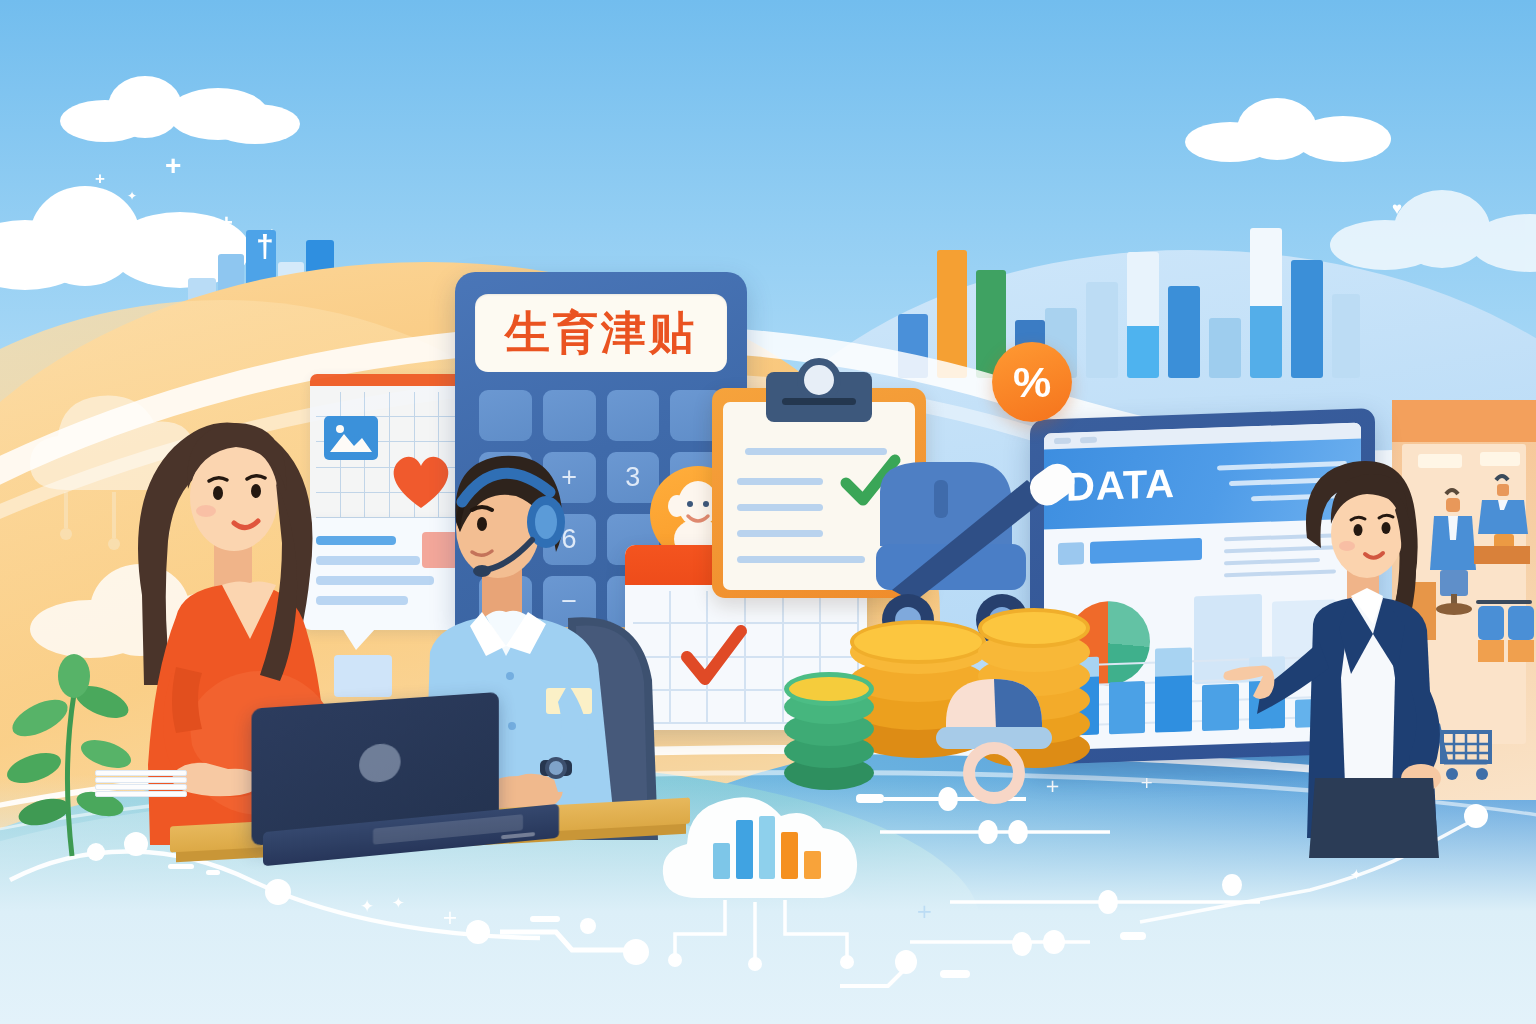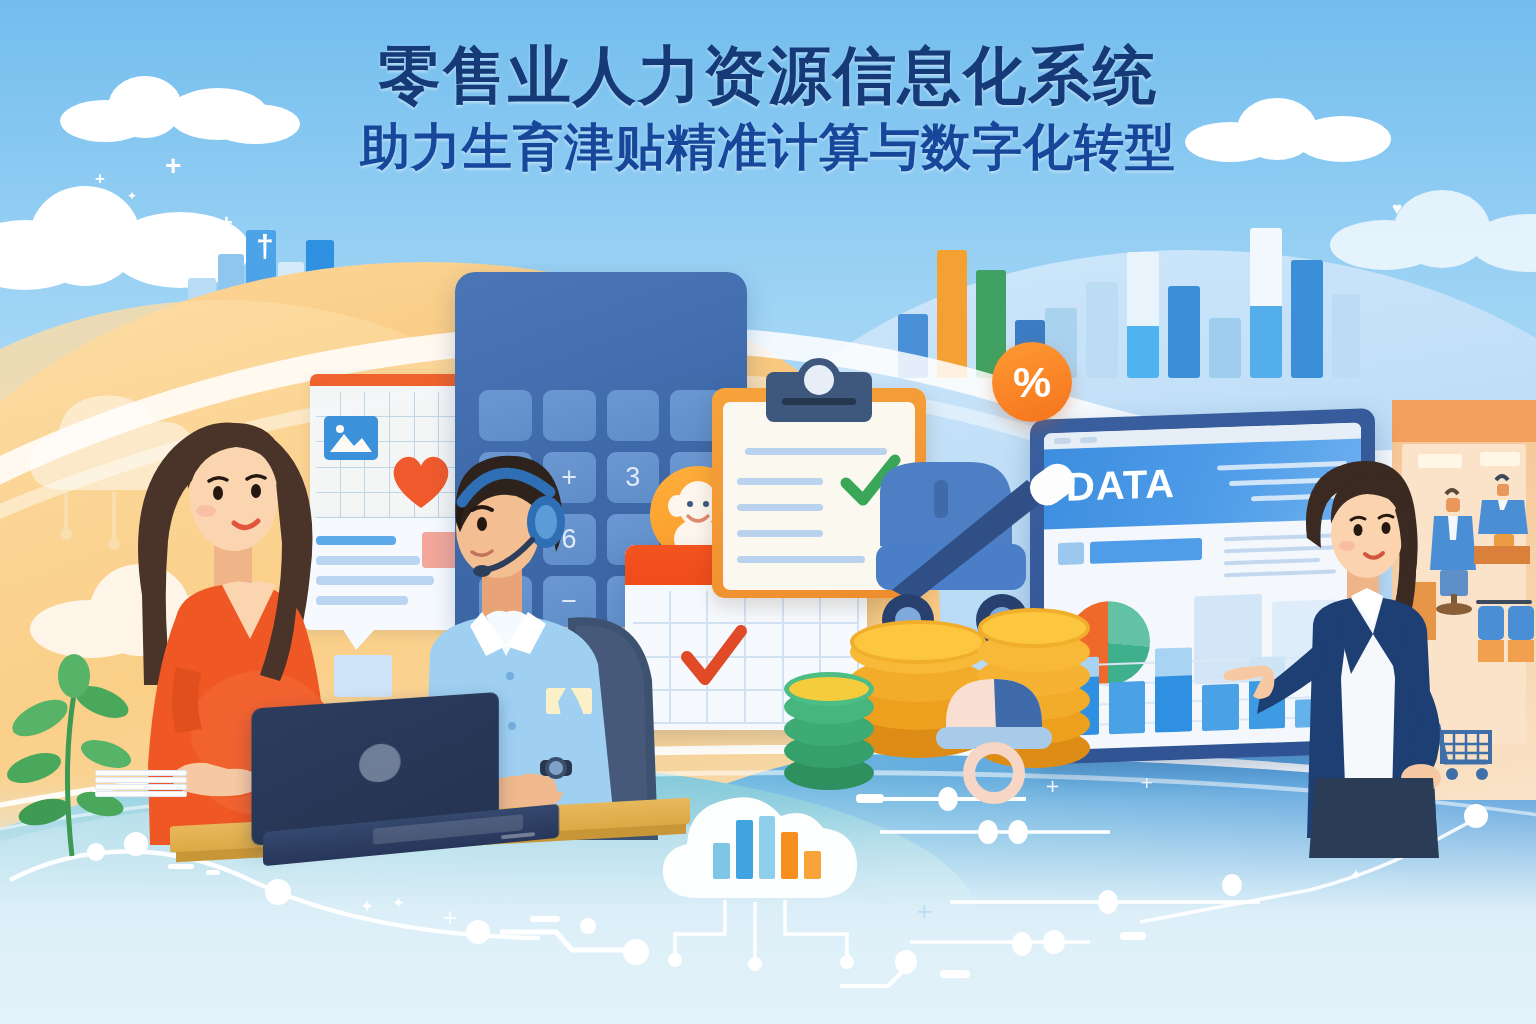--- a/index.html
+++ b/index.html
@@ -376,24 +376,20 @@
     <i style="width:28px;height:84px;background:#bcdcf4;"></i>
   </div>
 
   <div class="bgbars" style="left:898px;top:238px;height:140px;z-index:6;">
     <i style="width:30px;height:64px;background:#4a90d9;"></i>
     <i style="width:30px;height:128px;background:#f5a033;"></i>
     <i style="width:30px;height:108px;background:#3fa262;"></i>
     <i style="width:30px;height:58px;background:#3b7cc4;"></i>
   </div>
 
-  <div class="title-wrap">
-    <div class="title-1">零售业人力资源信息化系统</div>
-    <div class="title-2">助力生育津贴精准计算与数字化转型</div>
-  </div>
 
   <div class="lcal">
     <div class="lcal-head"></div>
     <div class="lcal-grid">
       <div></div>
         <div></div>
         <div></div>
         <div></div>
         <div></div>
         <div></div>
@@ -438,20 +434,23 @@
   <div class="chat">
     <div class="ln" style="left:14px;top:18px;width:80px;background:#5ea9e8;"></div>
     <div class="ln" style="left:14px;top:38px;width:104px;"></div>
     <div class="ln" style="left:14px;top:58px;width:118px;"></div>
     <div class="ln" style="left:14px;top:78px;width:92px;"></div>
     <div class="sq"></div>
   </div>
   <div style="position:absolute;left:334px;top:655px;width:58px;height:42px;background:#cfe4f9;border-radius:4px;z-index:12;"></div>
 
   <div class="calc">
+    <div class="calc-screen">
+      <span>生育津贴</span>
+    </div>
     <div class="calc-keys">
       <div class="k"></div>
       <div class="k"></div>
       <div class="k"></div>
       <div class="k"></div>
       <div class="k">1</div>
       <div class="k">+</div>
       <div class="k">3</div>
       <div class="k"></div>
       <div class="k"></div>

